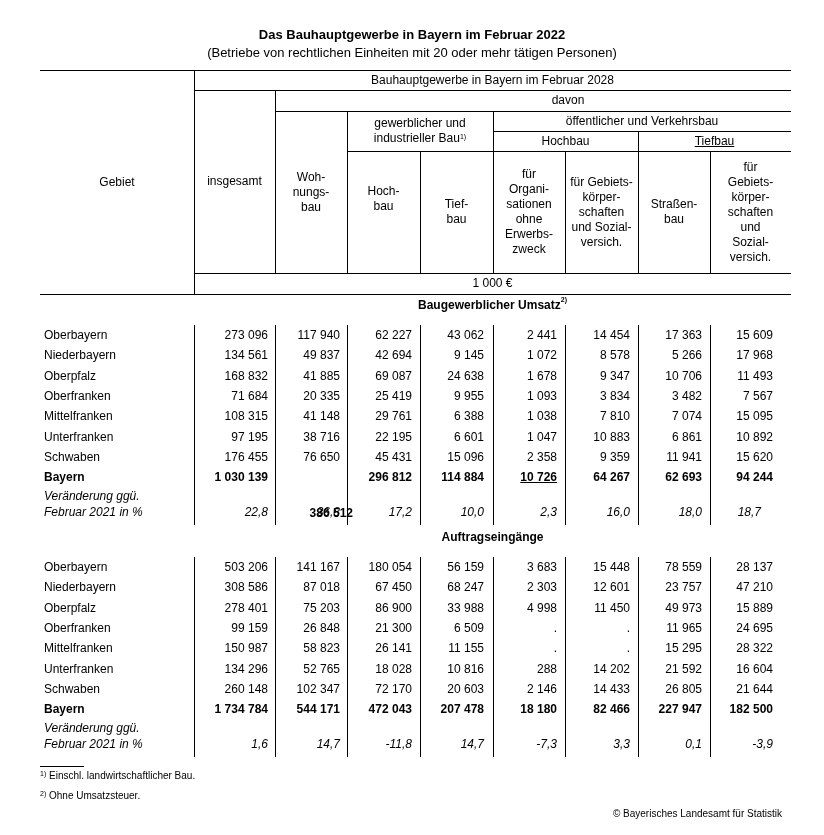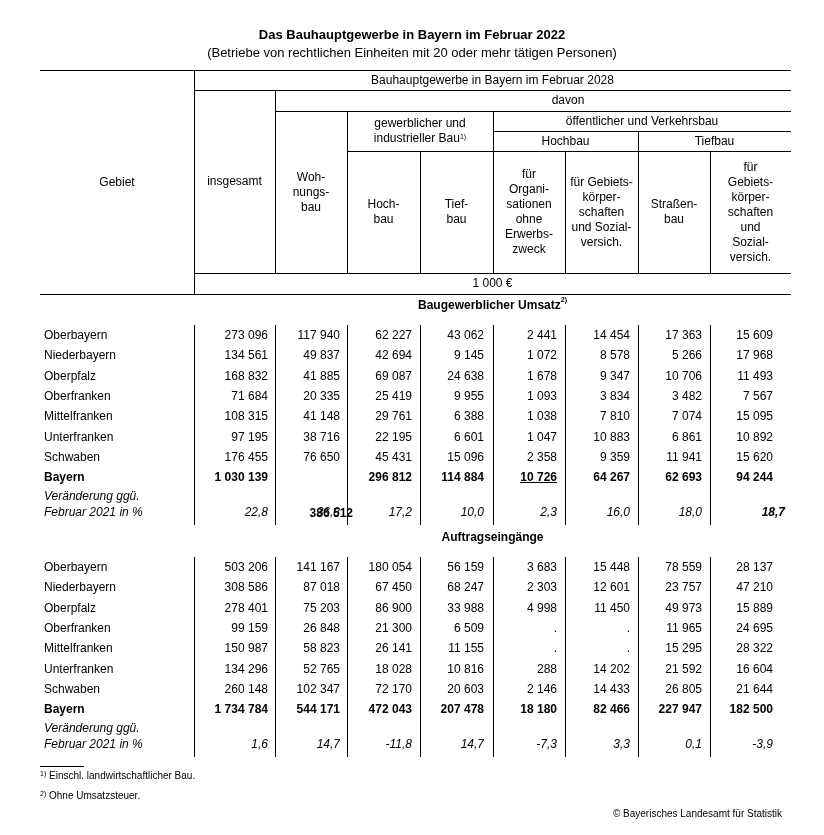--- a/index.html
+++ b/index.html
@@ -68,24 +68,24 @@
     </div>
     <div class="hcell" style="left:347px;top:111px;width:146px;height:40px;">
       <div><span>gewerblicher und</span><br><span>industrieller Bau</span><sup>1)</sup></div>
     </div>
     <div class="hcell" style="left:493px;top:111px;width:298px;height:20px;">
       <div><span>öffentlicher und Verkehrsbau</span></div>
     </div>
     <div class="hcell" style="left:493px;top:131px;width:145px;height:20px;">
       <div><span>Hochbau</span></div>
     </div>
-    <div class="hcell" style="left:638px;top:131px;width:153px;height:20px;">
+    <div class="hcell" style="left:638px;top:131px;width:153px;height:20px;text-decoration:underline;">
       <div><span>Tiefbau</span></div>
     </div>
-    <div class="hcell" style="left:347px;top:151px;width:73px;height:122px;align-items:center;">
+    <div class="hcell" style="left:347px;top:138px;width:73px;height:122px;align-items:center;">
       <div><span>Hoch-</span><br><span>bau</span></div>
     </div>
     <div class="hcell" style="left:420px;top:151px;width:73px;height:122px;">
       <div><span>Tief-</span><br><span>bau</span></div>
     </div>
     <div class="hcell" style="left:493px;top:151px;width:72px;height:122px;">
       <div><span>für</span><br><span>Organi-</span><br><span>sationen</span><br><span>ohne</span><br><span>Erwerbs-</span><br><span>zweck</span></div>
     </div>
     <div class="hcell" style="left:565px;top:151px;width:73px;height:122px;">
       <div><span>für Gebiets-</span><br><span>körper-</span><br><span>schaften</span><br><span>und Sozial-</span><br><span>versich.</span></div>
@@ -198,21 +198,21 @@
     </div>
     <div class="row pct" style="top:487.4px;">
       <div class="lbl">Veränderung ggü.<br>Februar 2021 in %</div>
       <div class="val" style="right: 523px;">22,8</div>
       <div class="val" style="right: 451px;">36,8</div>
       <div class="val" style="right: 379px;">17,2</div>
       <div class="val" style="right: 307px;">10,0</div>
       <div class="val" style="right: 234px;">2,3</div>
       <div class="val" style="right: 161px;">16,0</div>
       <div class="val" style="right: 89px;">18,0</div>
-      <div class="val" style="right: 6px; font-weight: bold;">18,7</div>
+      <div class="val" style="right: 30px;">18,7</div>
     </div>
     <div class="section-title" style="top:530px;"><span>Auftragseingänge</span></div>
     <div class="vl" style="left:194px;top:557px;height:200.39999999999998px;"></div>
     <div class="vl" style="left:275px;top:557px;height:200.39999999999998px;"></div>
     <div class="vl" style="left:347px;top:557px;height:200.39999999999998px;"></div>
     <div class="vl" style="left:420px;top:557px;height:200.39999999999998px;"></div>
     <div class="vl" style="left:493px;top:557px;height:200.39999999999998px;"></div>
     <div class="vl" style="left:565px;top:557px;height:200.39999999999998px;"></div>
     <div class="vl" style="left:638px;top:557px;height:200.39999999999998px;"></div>
     <div class="vl" style="left:710px;top:557px;height:200.39999999999998px;"></div>

